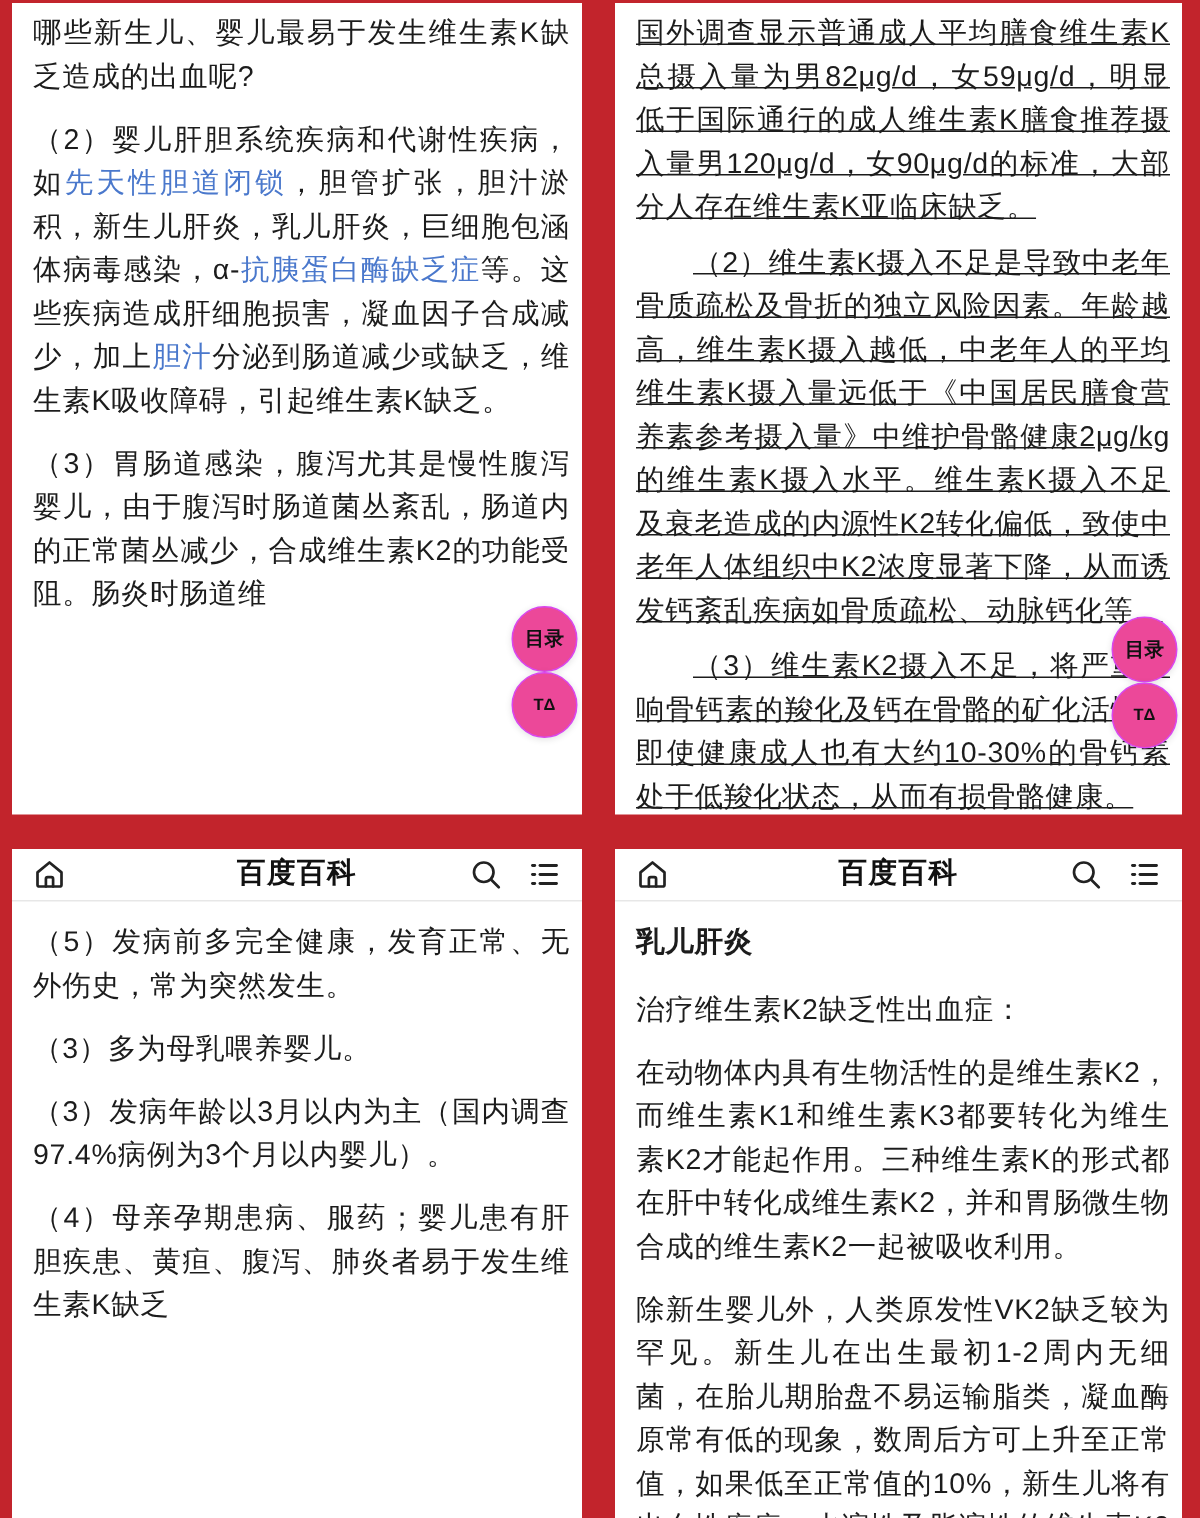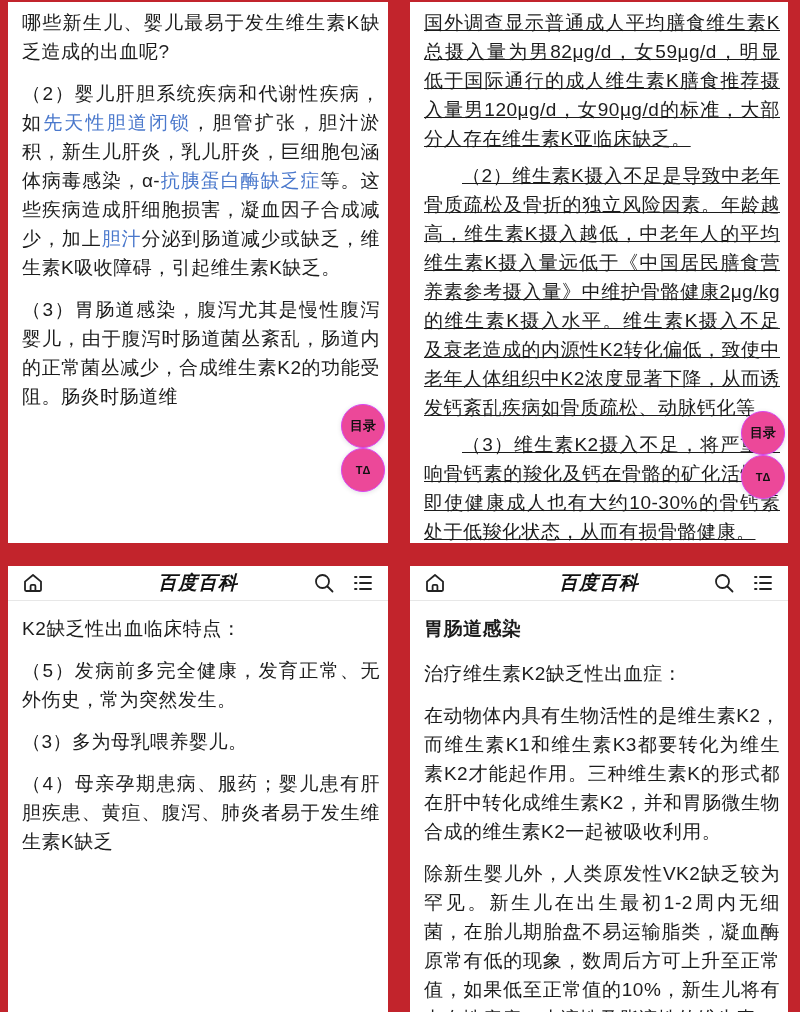--- a/index.html
+++ b/index.html
@@ -32,21 +32,20 @@
   #p-tr .para{margin-bottom:8px;text-decoration:underline;}
   .para.indent{text-indent:2em;}
   .para.heading{font-weight:700;margin-bottom:16px;}
   .link{color:#4a78cc;}
 
   
   .appbar{
     position:relative;height:34px;
     border-bottom:1px solid #e7e7e7;
     background:#fff;
-    font-style:italic;
   }
   .appbar .title{
     position:absolute;left:0;right:0;top:0;
     height:34px;line-height:34px;
     text-align:center;font-size:19px;font-weight:700;color:#111;
     letter-spacing:1px;
   }
   .icon-btn{position:absolute;top:5px;width:24px;height:24px;}
   .icon-home{left:13px;}
   .icon-search{right:52px;}
@@ -123,23 +122,23 @@
           <line x1="4" y1="6" x2="5.5" y2="6"></line>
             <line x1="9" y1="6" x2="20" y2="6"></line>
           <line x1="4" y1="12" x2="5.5" y2="12"></line>
             <line x1="9" y1="12" x2="20" y2="12"></line>
           <line x1="4" y1="18" x2="5.5" y2="18"></line>
             <line x1="9" y1="18" x2="20" y2="18"></line>
         </svg>
       </span>
     </div>
     <div class="content">
-        <p class="para"><span>K2缺乏性出血临床特点：</span></p>
         <p class="para"><span>（5）发病前多完全健康，发育正常、无外伤史，常为突然发生。</span></p>
         <p class="para"><span>（3）多为母乳喂养婴儿。</span></p>
+        <p class="para"><span>（3）发病年龄以3月以内为主（国内调查97.4%病例为3个月以内婴儿）。</span></p>
         <p class="para"><span>（4）母亲孕期患病、服药；婴儿患有肝胆疾患、黄疸、腹泻、肺炎者易于发生维生素K缺乏</span></p>
       </div>
   </section>
 
   <section class="panel bottom" id="p-br">
     <div class="appbar">
       <span class="icon-btn icon-home">
         <svg viewBox="0 0 24 24" fill="none" stroke="#222" stroke-width="1.8" stroke-linejoin="round" stroke-linecap="round">
           <path d="M4 10.6 L12 4 L20 10.6 V18.8 Q20 20 18.8 20 H5.2 Q4 20 4 18.8 Z"></path>
           <path d="M9.6 20 V15 Q9.6 13.8 10.8 13.8 H13.2 Q14.4 13.8 14.4 15 V20"></path>
@@ -157,20 +156,20 @@
           <line x1="4" y1="6" x2="5.5" y2="6"></line>
             <line x1="9" y1="6" x2="20" y2="6"></line>
           <line x1="4" y1="12" x2="5.5" y2="12"></line>
             <line x1="9" y1="12" x2="20" y2="12"></line>
           <line x1="4" y1="18" x2="5.5" y2="18"></line>
             <line x1="9" y1="18" x2="20" y2="18"></line>
         </svg>
       </span>
     </div>
     <div class="content">
-        <p class="para heading"><span>胃肠道感染</span></p>
+        <p class="para heading"><span>乳儿肝炎</span></p>
         <p class="para"><span>治疗维生素K2缺乏性出血症：</span></p>
         <p class="para"><span>在动物体内具有生物活性的是维生素K2，而维生素K1和维生素K3都要转化为维生素K2才能起作用。三种维生素K的形式都在肝中转化成维生素K2，并和胃肠微生物合成的维生素K2一起被吸收利用。</span></p>
         <p class="para"><span>除新生婴儿外，人类原发性VK2缺乏较为罕见。新生儿在出生最初1-2周内无细菌，在胎儿期胎盘不易运输脂类，凝血酶原常有低的现象，数周后方可上升至正常值，如果低至正常值的10%，新生儿将有出血性疾病。水溶性及脂溶性的维生素K2制剂，都能有效地恢复凝血酶原至正常</span></p>
       </div>
   </section>
 
 </div>
 
 </body></html>

